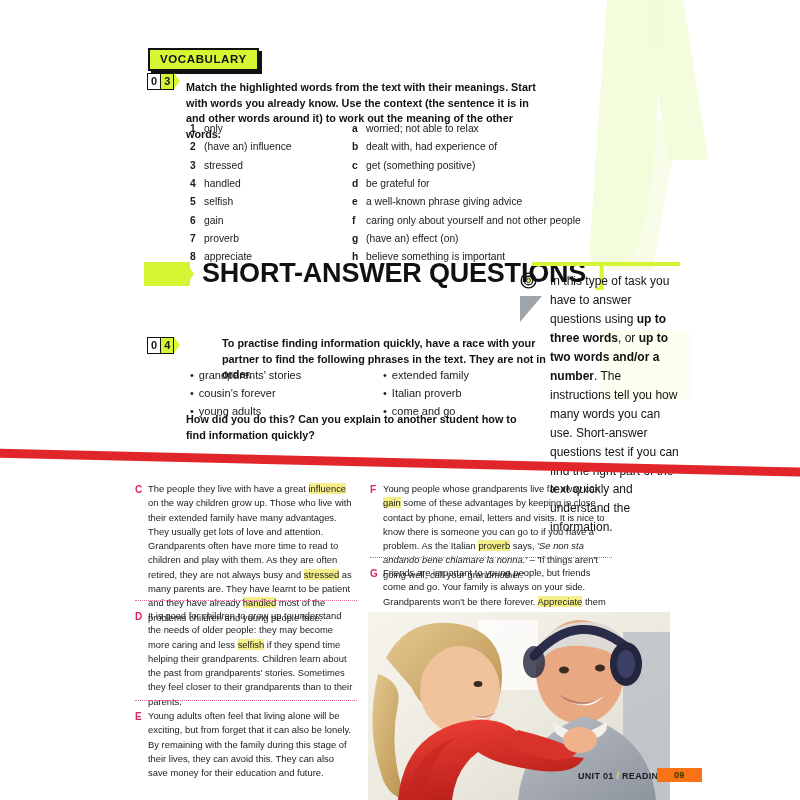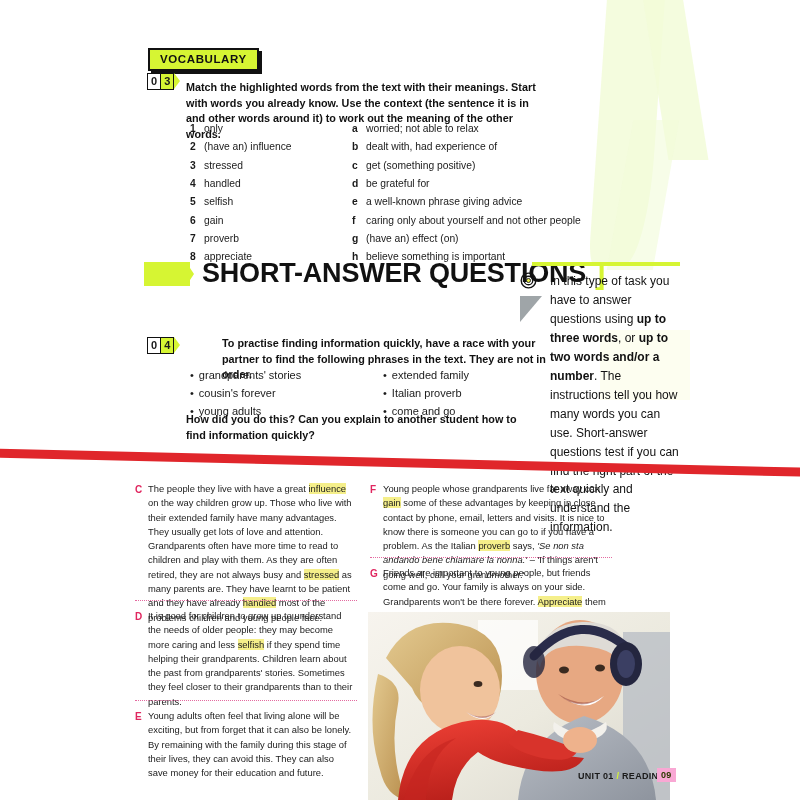--- a/index.html
+++ b/index.html
@@ -194,25 +194,25 @@
   .footer-label {
     position: absolute;
     font-size: 9px;
     font-weight: bold;
     color: #1a1a1a;
     letter-spacing: .3px;
   }
   .footer-label .slash { color: #d6f533; }
   .pagenum {
     position: absolute;
-    background: #f9a8d4;
+    background: #f97316;
     color: #2d3a00;
     font-size: 9px;
     font-weight: bold;
-    padding: 2px 4px;
+    padding: 2px 17px;
     letter-spacing: .3px;
   }
 </style>
 </head>
 <body>
 
 <div id="page">
 
   <div class="wm wm1"></div>
   <div class="wm wm2"></div>

